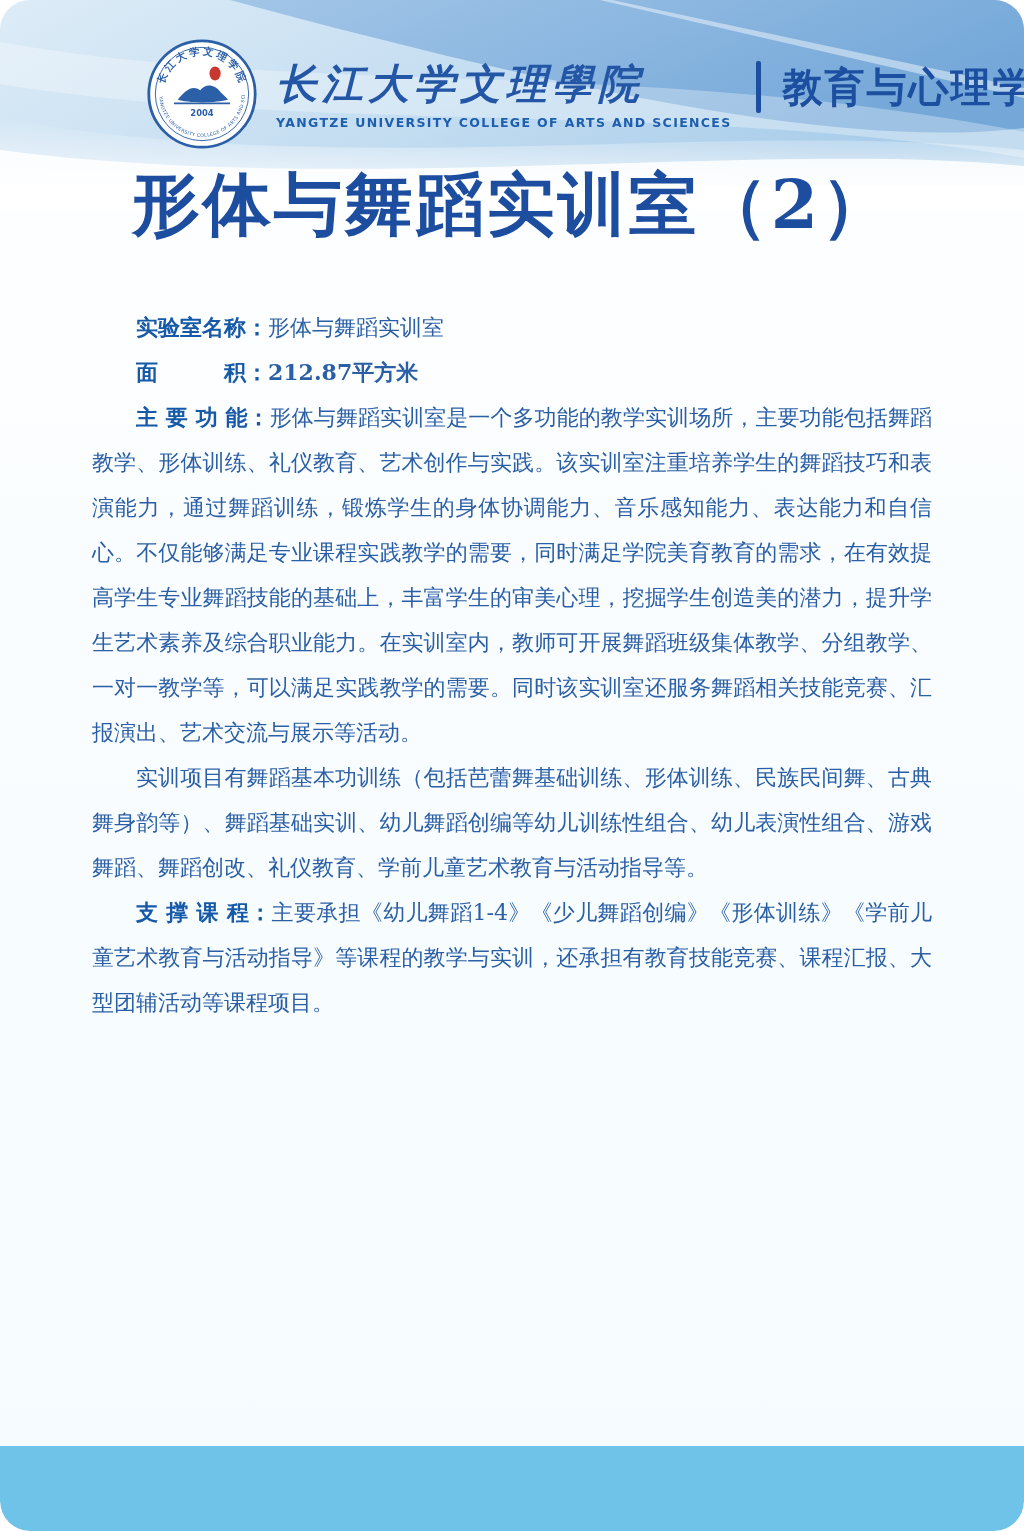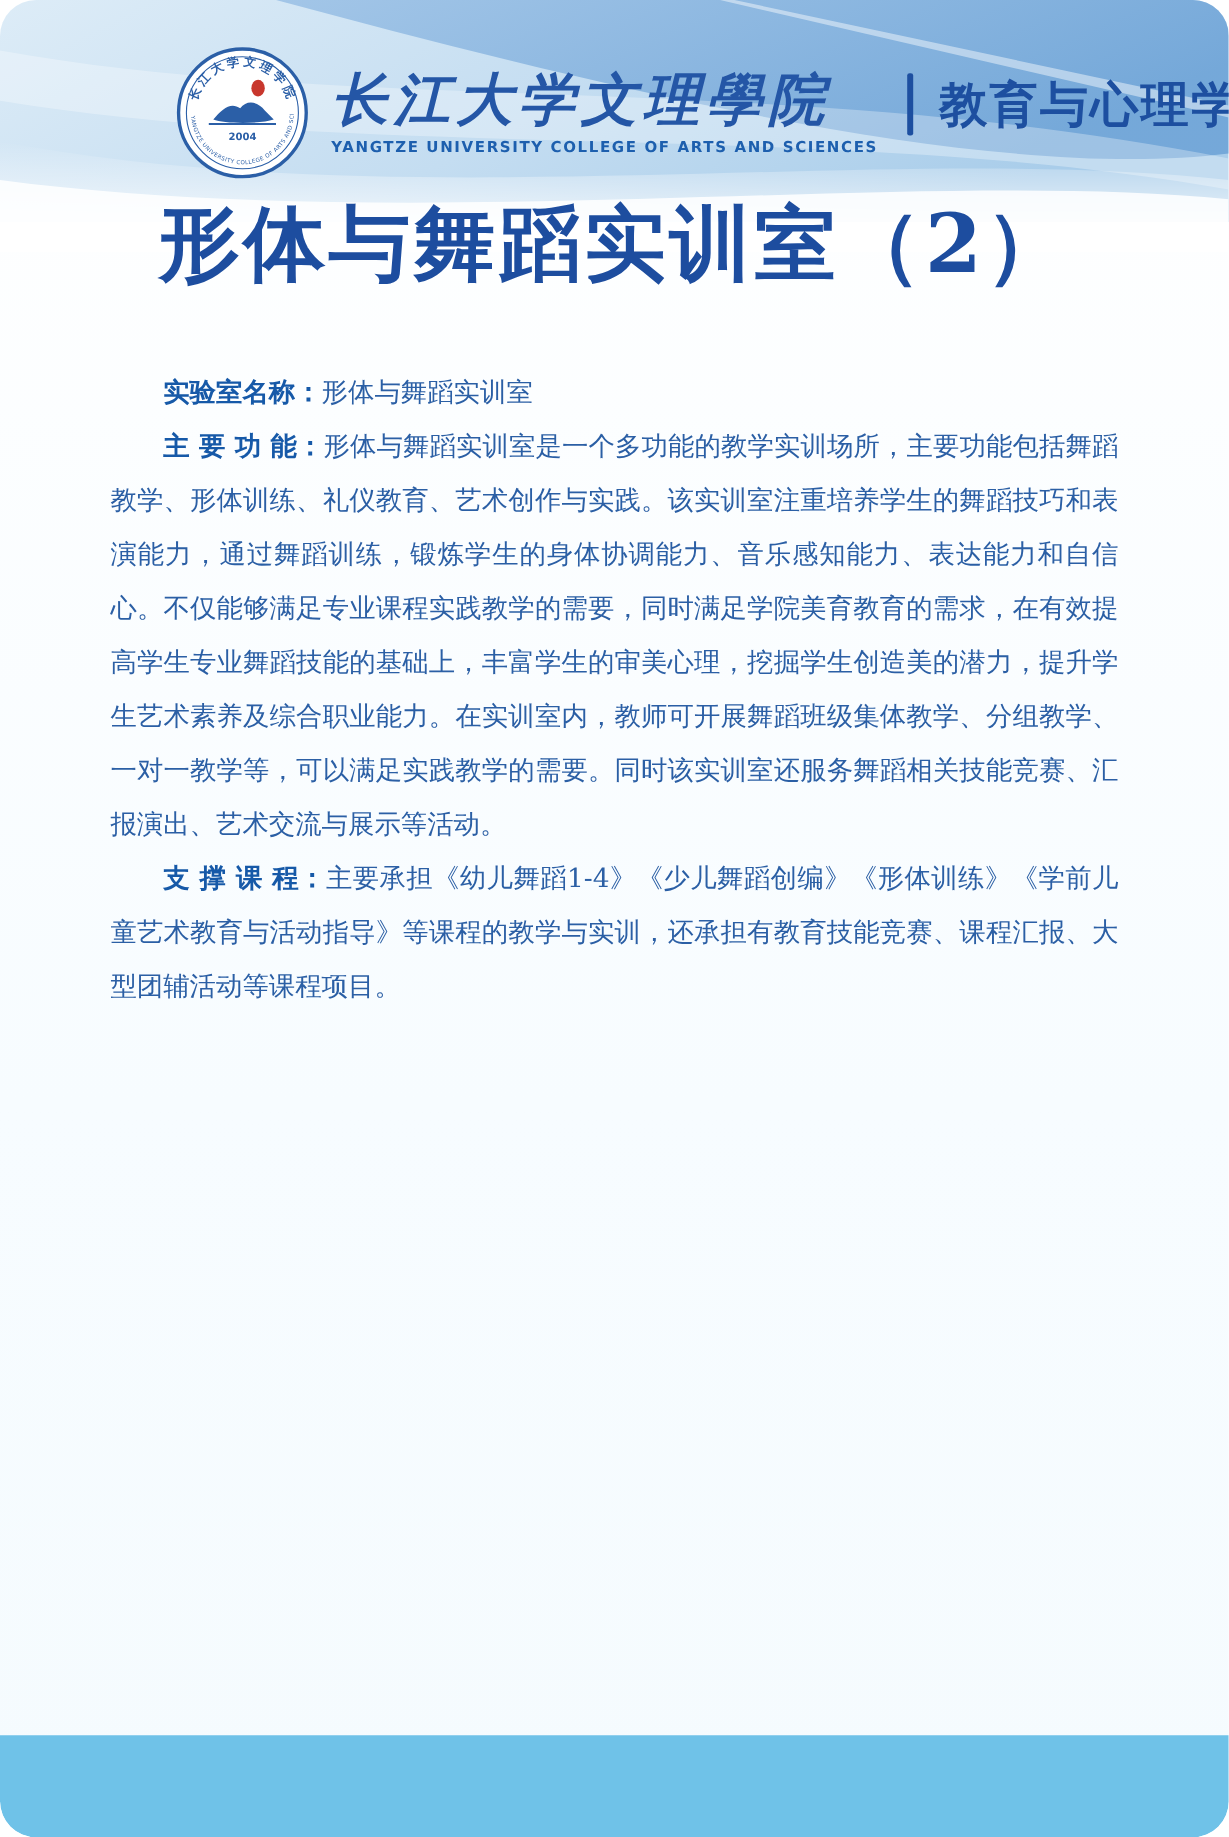--- a/index.html
+++ b/index.html
@@ -18,21 +18,21 @@
   .header svg.bg{position:absolute;top:0;left:0;}
   .header-content{
     position:absolute;top:38px;left:146px;
     display:flex;align-items:center;gap:18px;
   }
   .logo{width:112px;height:112px;flex:0 0 auto;}
   .uni-block{display:flex;flex-direction:column;align-items:flex-start;}
   .uni-cn{
     font-family:"DejaVu Serif","Liberation Serif",serif;
     font-style:italic;font-weight:bold;
-    font-size:47px;line-height:50px;
+    font-size:41px;line-height:50px;
     color:#2456a6;letter-spacing:5px;white-space:nowrap;
   }
   .uni-en{
     font-size:12.5px;font-weight:bold;letter-spacing:1.35px;
     color:#1d5fae;margin-top:6px;white-space:nowrap;
   }
   .divider{
     width:5px;height:52px;background:#1d4fa0;border-radius:2px;
     margin:0 4px 14px 6px;flex:0 0 auto;
   }
@@ -134,24 +134,26 @@
       <div class="dept">教育与心理学院</div>
     </div>
   </div>
 
   <div class="main-title">形体与舞蹈实训室（2）</div>
 
   <div class="content">
 
     <p class="row"><span class="lbl">实验室名称：</span><span>形体与舞蹈实训室</span></p>
 
+    <p class="row"><span class="lbl">面　　　积：</span><span class="val-bold">212.87平方米</span></p>
 
 
     <p class="para"><span class="lbl">主 要 功 能：</span><span>形体与舞蹈实训室是一个多功能的教学实训场所，主要功能包括舞蹈教学、形体训练、礼仪教育、艺术创作与实践。该实训室注重培养学生的舞蹈技巧和表演能力，通过舞蹈训练，锻炼学生的身体协调能力、音乐感知能力、表达能力和自信心。不仅能够满足专业课程实践教学的需要，同时满足学院美育教育的需求，在有效提高学生专业舞蹈技能的基础上，丰富学生的审美心理，挖掘学生创造美的潜力，提升学生艺术素养及综合职业能力。在实训室内，教师可开展舞蹈班级集体教学、分组教学、一对一教学等，可以满足实践教学的需要。同时该实训室还服务舞蹈相关技能竞赛、汇报演出、艺术交流与展示等活动。</span></p>
 
+    <p class="para"><span>实训项目有舞蹈基本功训练（包括芭蕾舞基础训练、形体训练、民族民间舞、古典舞身韵等）、舞蹈基础实训、幼儿舞蹈创编等幼儿训练性组合、幼儿表演性组合、游戏舞蹈、舞蹈创改、礼仪教育、学前儿童艺术教育与活动指导等。</span></p>
 
     <p class="para"><span class="lbl">支 撑 课 程：</span><span>主要承担《幼儿舞蹈1-4》《少儿舞蹈创编》《形体训练》《学前儿童艺术教育与活动指导》等课程的教学与实训，还承担有教育技能竞赛、课程汇报、大型团辅活动等课程项目。</span></p>
 
   </div>
 
   <div class="footer-band"></div>
 
 </div>
 
 </body></html>

